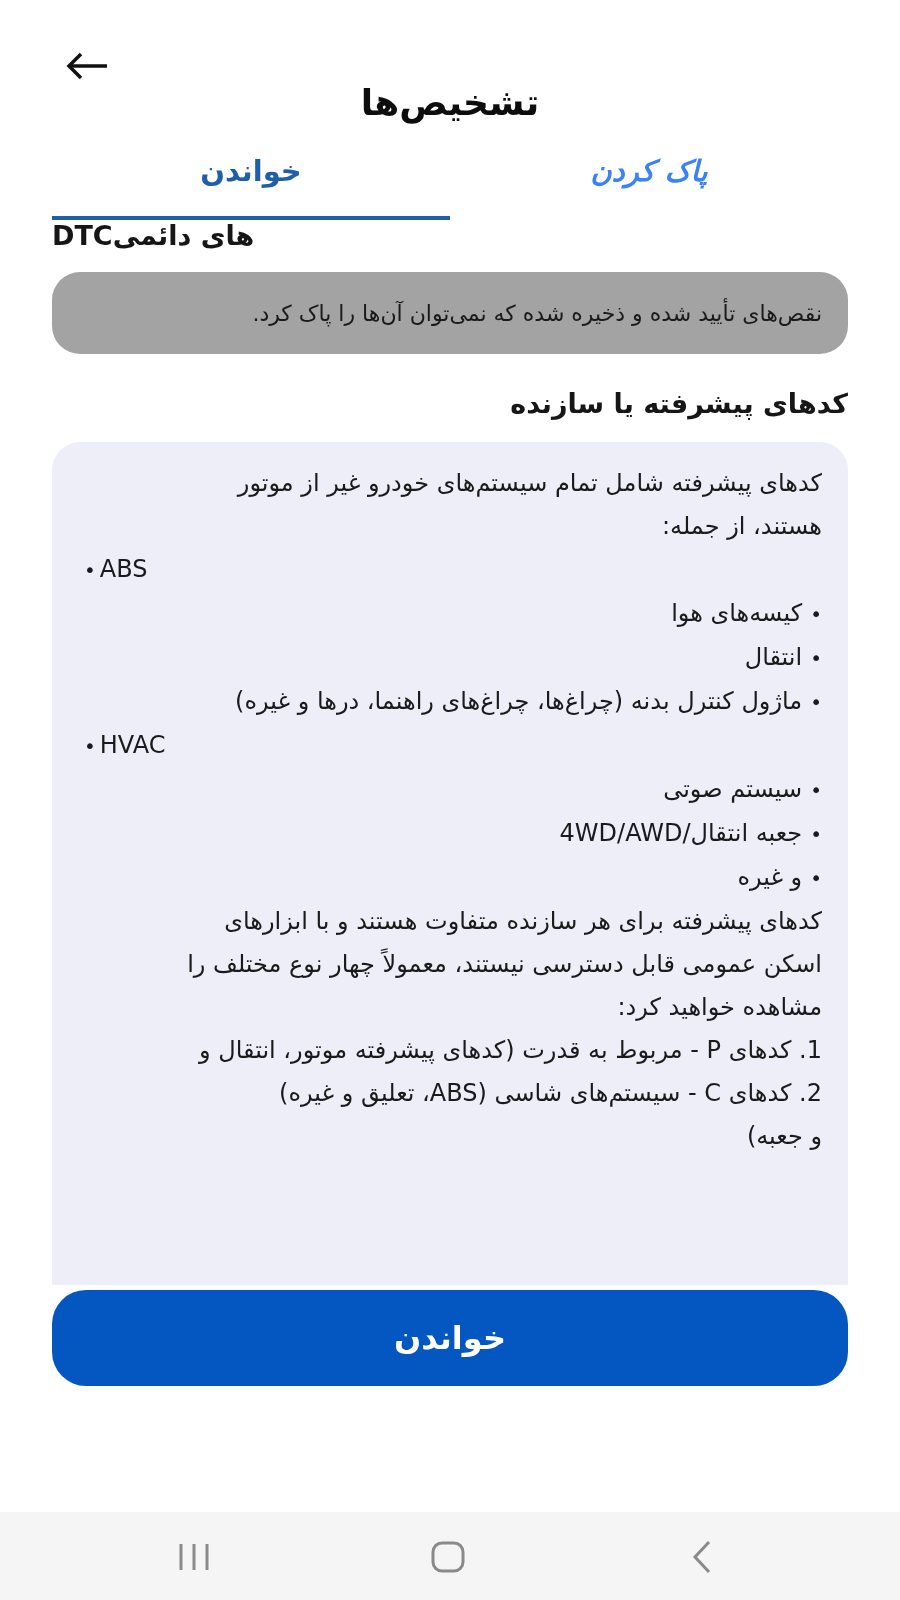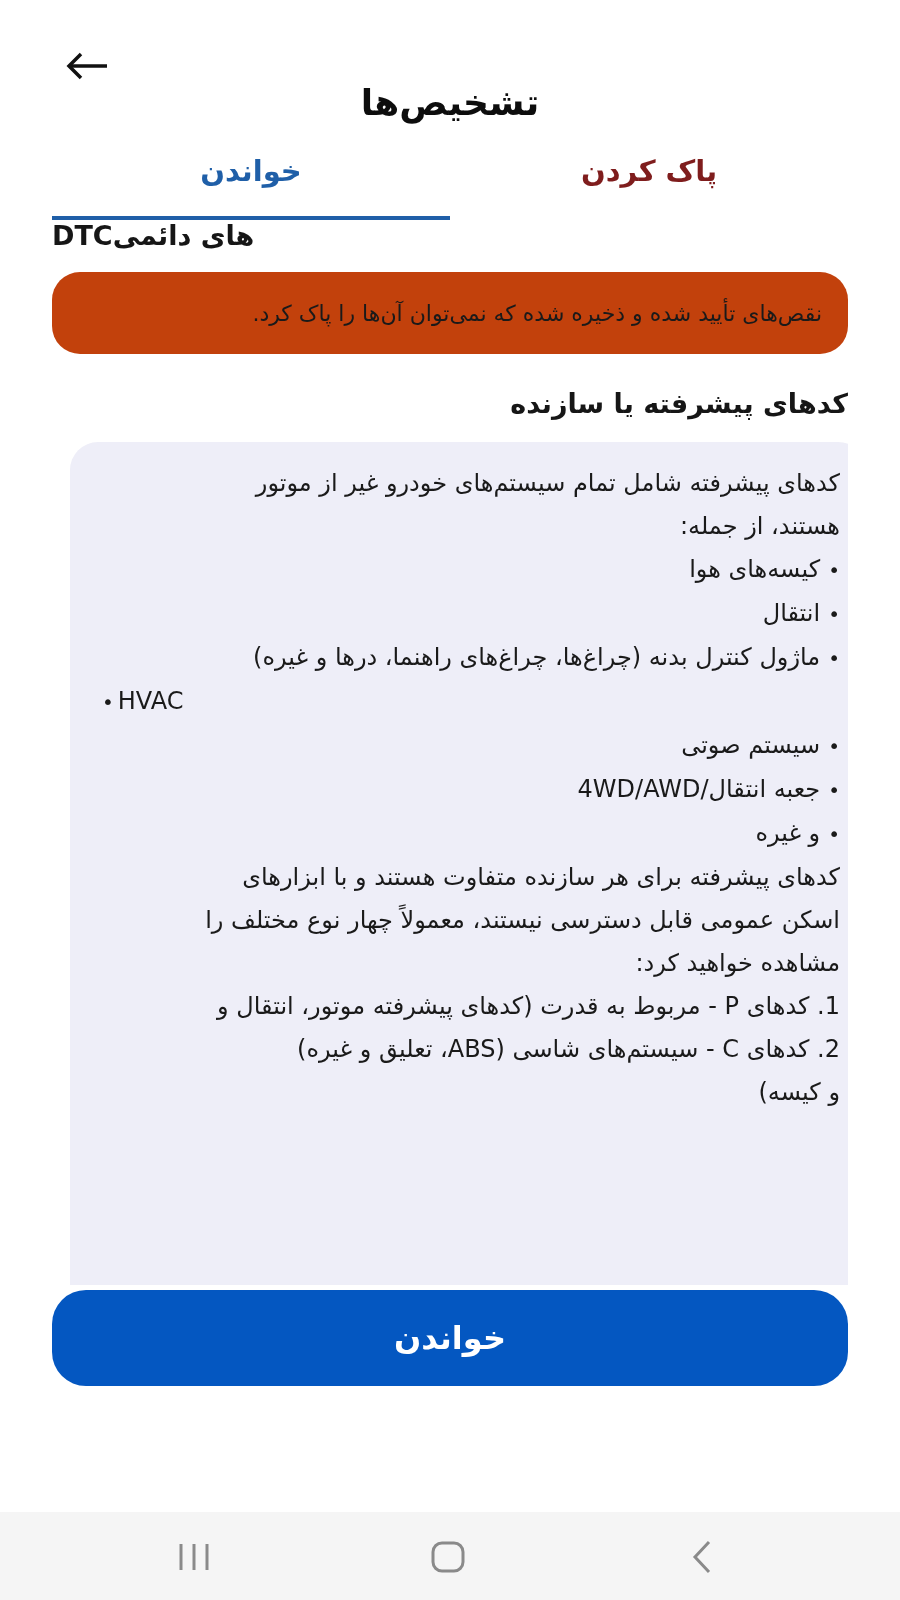--- a/index.html
+++ b/index.html
@@ -23,45 +23,45 @@
     }
 
     
     .tabs { position: absolute; top: 140px; left: 52px; width: 796px; height: 80px; display: flex; }
     .tab {
       width: 398px; height: 80px; display: flex; align-items: flex-start; justify-content: center;
       padding-top: 14px; font-size: 29px; font-weight: bold; direction: rtl; cursor: pointer;
       position: relative;
     }
     .tab.active { color: #1f5fa8; }
-    .tab.inactive { color: #7f1d1d; }
+    .tab.inactive { color: #3b82f6; font-style: italic; }
     .tab.active::after {
       content: ""; position: absolute; left: 0; right: 0; bottom: 0; height: 4px; background: #1f5fa8;
     }
 
     
     .content {
       position: absolute; top: 220px; left: 52px; width: 796px; height: 1065px; overflow: hidden;
       direction: rtl;
     }
     .section-title {
       font-size: 27px; font-weight: bold; color: #161616; direction: rtl; unicode-bidi: plaintext;
     }
     .section-title.first { position: absolute; top: 0; left: 0; text-align: left; direction: ltr; }
     .section-title.first span { direction: rtl; unicode-bidi: plaintext; }
     .note-card {
       position: absolute; top: 52px; left: 0; width: 796px; height: 82px;
-      background: #c2410c; border-radius: 28px;
+      background: #a3a3a3; border-radius: 28px;
       display: flex; align-items: center; padding: 0 26px; font-size: 22px; color: #1a1a1a;
     }
     .section-title.second { position: absolute; top: 168px; right: 0; }
     .info-card {
       position: absolute; top: 222px; left: 0; width: 796px; height: 900px;
       background: #eeeef8; border-radius: 28px;
-      padding: 20px 26px 0 26px; font-size: 24px; line-height: 43px; color: #1a1a1a; margin-left: 18px;
+      padding: 20px 26px 0 26px; font-size: 24px; line-height: 43px; color: #1a1a1a;
     }
     .line { display: block; white-space: nowrap; direction: rtl; text-align: right; }
     .line.ltr { direction: ltr; text-align: left; padding-left: 6px; }
     .bullet::before { content: "\2022"; margin-left: 8px; font-size: 20px; }
     .ltr .bullet::before { margin-left: 0; margin-right: 4px; }
 
     
     .primary-btn {
       position: absolute; top: 1290px; left: 52px; width: 796px; height: 96px;
       background: #0457c1; border-radius: 34px; color: #ffffff;
@@ -103,35 +103,36 @@
     <div class="note-card">
       <span>نقص‌های تأیید شده و ذخیره شده که نمی‌توان آن‌ها را پاک کرد.</span>
     </div>
 
     <div class="section-title second">کدهای پیشرفته یا سازنده</div>
 
     <div class="info-card">
       <span class="line">کدهای پیشرفته شامل تمام سیستم‌های خودرو غیر از موتور</span>
       <span class="line">هستند، از جمله:</span>
 
+      <span class="line ltr"><span class="bullet"></span><span>ABS</span></span>
       <span class="line"><span class="bullet"></span><span>کیسه‌های هوا</span></span>
       <span class="line"><span class="bullet"></span><span>انتقال</span></span>
       <span class="line"><span class="bullet"></span><span>ماژول کنترل بدنه (چراغ‌ها، چراغ‌های راهنما، درها و غیره)</span></span>
       <span class="line ltr"><span class="bullet"></span><span>HVAC</span></span>
       <span class="line"><span class="bullet"></span><span>سیستم صوتی</span></span>
       <span class="line"><span class="bullet"></span><span>جعبه انتقال/4WD/AWD</span></span>
       <span class="line"><span class="bullet"></span><span>و غیره</span></span>
 
       <span class="line">کدهای پیشرفته برای هر سازنده متفاوت هستند و با ابزارهای</span>
       <span class="line">اسکن عمومی قابل دسترسی نیستند، معمولاً چهار نوع مختلف را</span>
       <span class="line">مشاهده خواهید کرد:</span>
 
       <span class="line">1. کدهای P - مربوط به قدرت (کدهای پیشرفته موتور، انتقال و</span>
       <span class="line">2. کدهای C - سیستم‌های شاسی (ABS، تعلیق و غیره)</span>
-      <span class="line">و کیسه)</span>
+      <span class="line">و جعبه)</span>
     </div>
   </div>
 
   <div class="primary-btn">خواندن</div>
 
   <div class="navbar">
     <div class="nav-btn" style="left:165px;">
       <svg width="40" height="34" viewBox="0 0 40 34">
         <line x1="6" y1="4" x2="6" y2="30" stroke="#8a8a8a" stroke-width="3"></line>
         <line x1="19" y1="4" x2="19" y2="30" stroke="#8a8a8a" stroke-width="3"></line>

